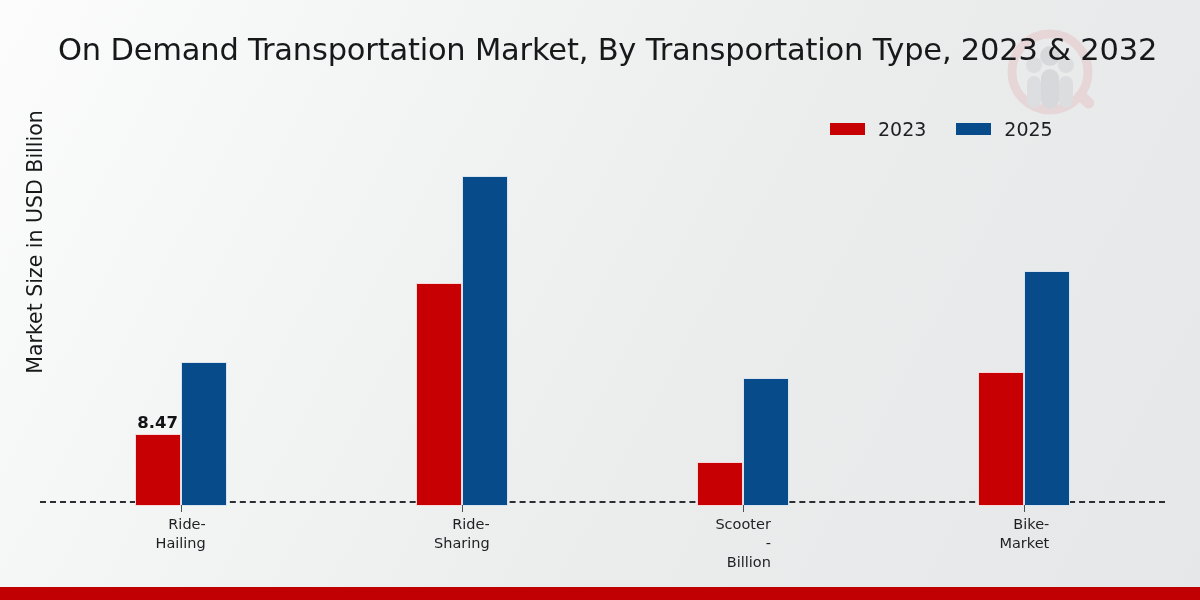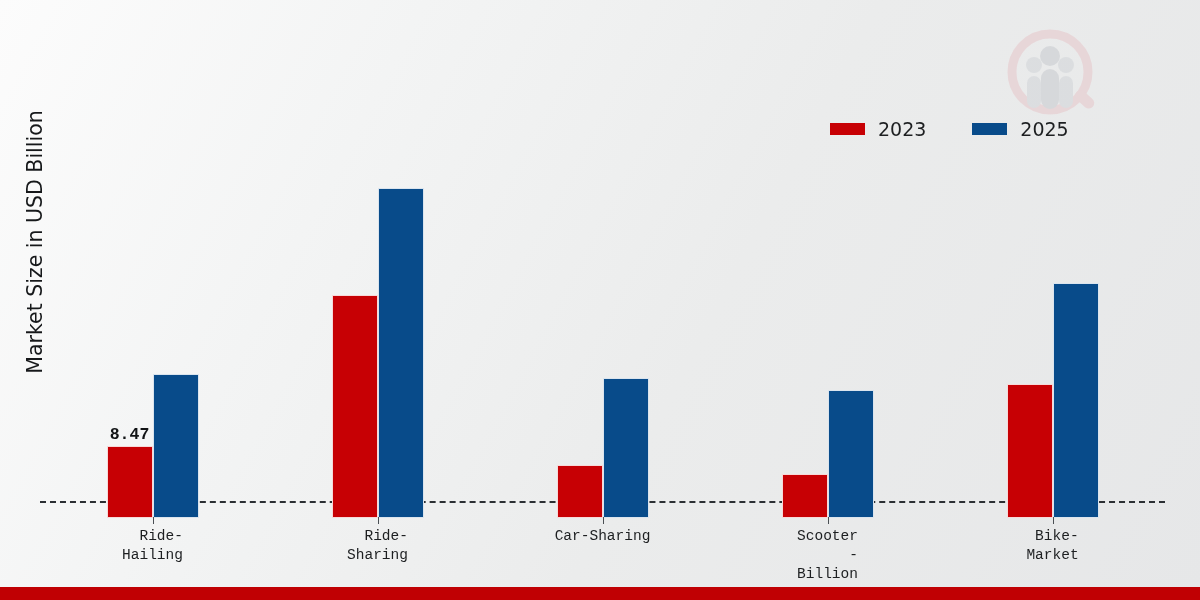--- a/index.html
+++ b/index.html
@@ -46,21 +46,21 @@
     white-space: nowrap;
   }
 
   
   .legend {
     position: absolute;
     left: 830px;
     top: 118px;
     display: flex;
     align-items: center;
-    gap: 46px;
+    gap: 30px;
     justify-content: flex-end;
   }
   .legend-item {
     display: flex;
     align-items: center;
     gap: 13px;
   }
   .legend-swatch {
     width: 35px;
     height: 12px;
@@ -97,25 +97,24 @@
     position: absolute;
     left: 0;
     top: 341px;
     width: 1125px;
     height: 0;
     border-top: 2px dashed #2b2f33;
   }
   .groups {
     position: absolute;
     left: 0;
-    top: 16px;
+    top: 4px;
     width: 1125px;
     height: 342px;
     display: flex;
-    font-family: Liberation Mono, monospace;
   }
   .group {
     position: relative;
     flex: 1 1 0;
     height: 342px;
   }
   .bars {
     position: absolute;
     left: 50%;
     bottom: 0;
@@ -185,20 +184,21 @@
       <rect x="74" y="72" width="22" height="11" rx="5.5" fill="#e6c3c7" transform="rotate(42 85 77)"></rect>
       <circle cx="34" cy="43" r="8" fill="#cfd2d6"></circle>
       <rect x="27" y="54" width="14" height="32" rx="7" fill="#cfd2d6"></rect>
       <circle cx="66" cy="43" r="8" fill="#cfd2d6"></circle>
       <rect x="59" y="54" width="14" height="32" rx="7" fill="#cfd2d6"></rect>
       <circle cx="50" cy="34" r="10" fill="#c4c7cc"></circle>
       <rect x="41" y="47" width="18" height="40" rx="9" fill="#c4c7cc"></rect>
     </svg>
   </div>
 
+  <div class="chart-title">On Demand Transportation Market, By Transportation Type, 2023 &amp; 2032</div>
 
   <div class="legend">
     <div class="legend-item">
       <span class="legend-swatch" style="background:#c70004"></span>
       <span class="legend-label">2023</span>
     </div>
     <div class="legend-item">
       <span class="legend-swatch" style="background:#084b8a"></span>
       <span class="legend-label">2025</span>
     </div>
@@ -232,32 +232,20 @@
               <div class="bar s2032" style="height: 330px;"></div>
             </div>
           </div>
           <div class="tick"></div>
           <div class="cat-label">Ride-
 Sharing</div>
         </div>
         <div class="group">
           <div class="bars">
             <div style="position: relative;">
-              <div class="bar s2023" style="height: 53px;"></div>
-            </div>
-            <div style="position: relative;">
-              <div class="bar s2032" style="height: 140px;"></div>
-            </div>
-          </div>
-          <div class="tick"></div>
-          <div class="cat-label">Car-Sharing</div>
-        </div>
-        <div class="group">
-          <div class="bars">
-            <div style="position: relative;">
               <div class="bar s2023" style="height: 44px;"></div>
             </div>
             <div style="position: relative;">
               <div class="bar s2032" style="height: 128px;"></div>
             </div>
           </div>
           <div class="tick"></div>
           <div class="cat-label">Scooter
 -
 Billion</div>

